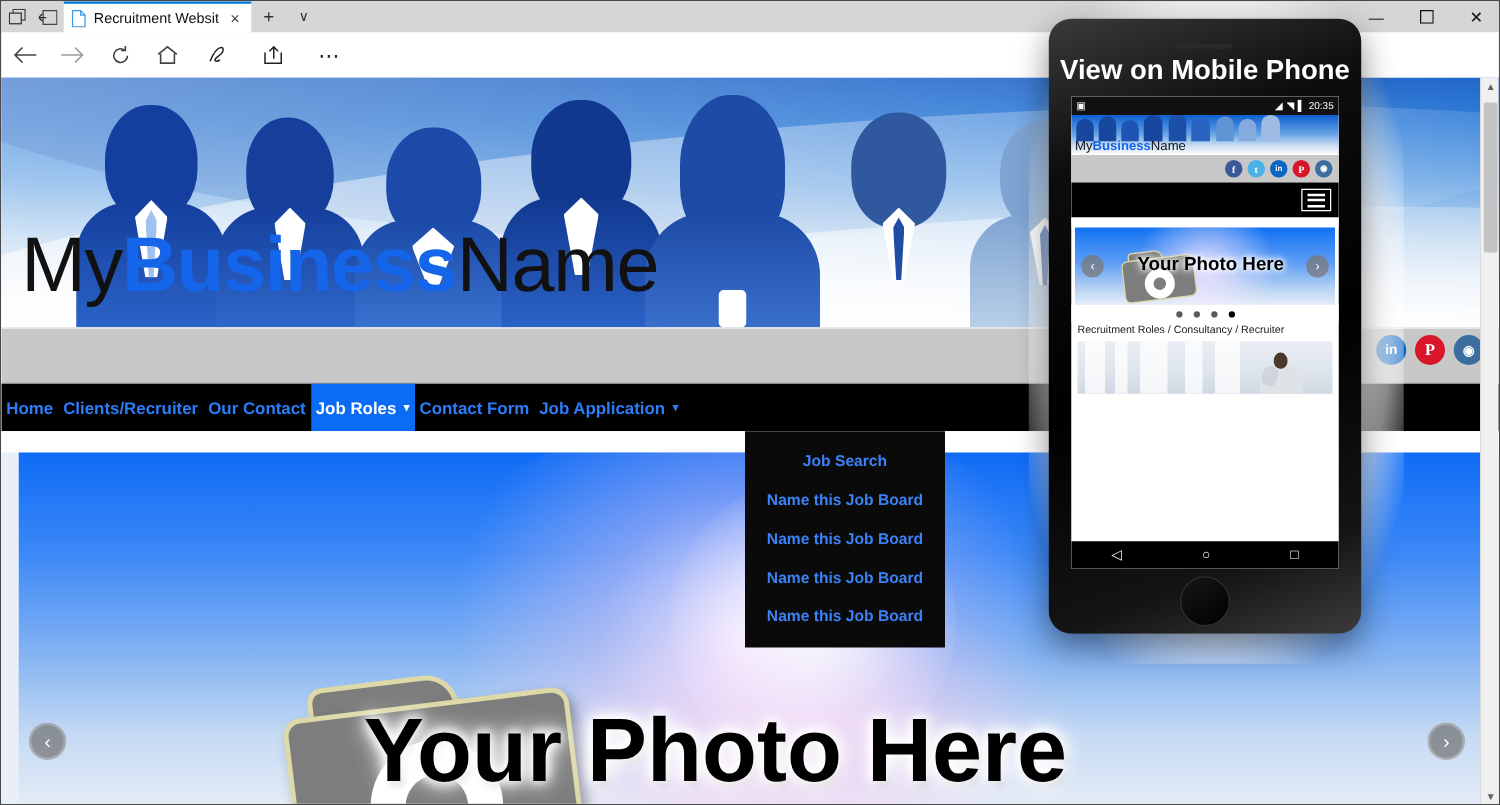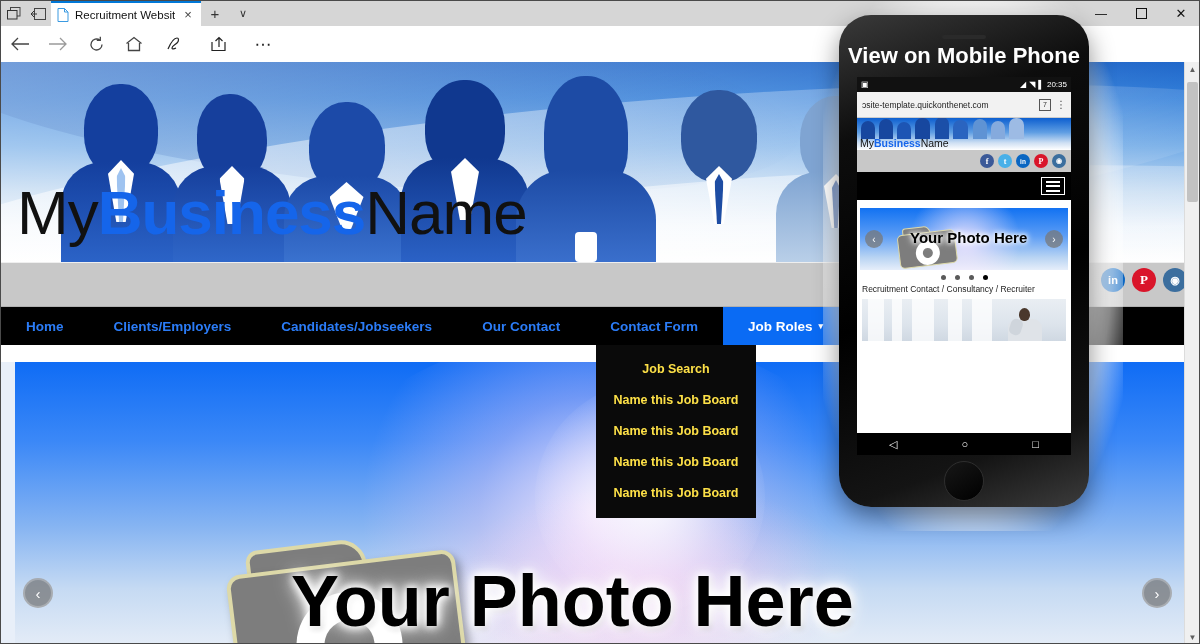--- a/index.html
+++ b/index.html
@@ -86,30 +86,30 @@
              border-bottom:1px solid #b0b0b0; }
   .social-right { position:absolute; right:14px; top:206px; display:flex;
                   gap:7px; align-items:center; }
   .sico { width:24px; height:24px; border-radius:50%; display:flex;
           align-items:center; justify-content:center; color:#fff;
           font-size:13px; font-weight:700; font-family:"Liberation Serif",serif; }
 
   
   .menubar { position:absolute; left:0; top:245px; width:1200px; height:38px;
              background:#000; display:flex; align-items:stretch; }
-  .mi { display:flex; align-items:center; padding:0 25px; font-size:13.5px;
+  .mi { display:flex; align-items:center; padding:0 4px; font-size:13.5px;
         font-weight:700; color:#2b7cf7; white-space:nowrap; }
   .mi.active { background:#0a6bf4; color:#fff; }
   .mi .caret { margin-left:6px; font-size:9px; }
 
   
   .dropdown { position:absolute; left:595px; top:283px; width:160px;
               background:#0a0a0a; padding:8px 0 10px 0; z-index:30; }
   .ddi { height:31px; display:flex; align-items:center; justify-content:center;
-         font-size:12.5px; font-weight:700; color:#fde047; }
+         font-size:12.5px; font-weight:700; color:#3b82f6; }
 
   
   .contentarea { position:absolute; left:0; top:283px; width:1200px; height:300px;
                  background:#e8eff9; }
   .whitegap { position:absolute; left:0; top:0; width:1200px; height:17px;
               background:#fff; }
   .carousel { position:absolute; left:14px; top:17px; width:1172px; height:283px;
               overflow:hidden;
               background:linear-gradient(180deg,#0f6cf5 0%,#3b88f7 28%,
                 #86b4f2 58%,#c5daf3 80%,#e4ecf7 100%); }
@@ -159,21 +159,21 @@
 
   
   .phone-glow { position:absolute; left:822px; top:0px; width:300px; height:530px;
                 background:radial-gradient(ellipse at 50% 48%,
                   rgba(255,255,255,.98) 0%, rgba(255,255,255,.92) 48%,
                   rgba(255,255,255,.55) 66%, rgba(255,255,255,0) 80%);
                 z-index:40; }
   .phone { position:absolute; left:838px; top:14px; width:250px; height:492px;
            background:linear-gradient(160deg,#3a3a3a 0%,#0d0d0d 22%,#000 55%,
              #141414 85%,#3c3c3c 100%);
-           border-radius:32px; z-index:41;
+           border-radius:18px; z-index:41;
            box-shadow:0 10px 26px rgba(0,0,0,.45); }
   .phone-title { position:absolute; left:0; top:28px; width:250px;
                  text-align:center; font-size:22px; font-weight:700; color:#fff; }
   .speaker { position:absolute; left:50%; transform:translateX(-50%); top:20px;
              width:44px; height:4px; background:#2a2a2a; border-radius:2px; }
   .screen { position:absolute; left:18px; top:62px; width:214px; height:378px;
             background:#fff; overflow:hidden; }
   .home-btn { position:absolute; left:50%; transform:translateX(-50%); top:446px;
               width:40px; height:40px; border-radius:50%;
               border:1px solid #2e2e2e;
@@ -401,34 +401,31 @@
       <div class="sico" style="background:#0a66c2;font-size:11px;font-family:'Liberation Sans',sans-serif;">in</div>
       <div class="sico" style="background:#d9152a;">P</div>
       <div class="sico" style="background:#3b6e9e;font-size:11px;">◉</div>
     </div>
 
     <div class="menubar">
       <div class="mi">
           <span>Home</span>
         </div>
       <div class="mi">
-          <span>Clients/Employers</span>
-        </div>
-      <div class="mi">
-          <span>Candidates/Jobseekers</span>
+          <span>Clients/Recruiter</span>
         </div>
       <div class="mi">
           <span>Our Contact</span>
-        </div>
-      <div class="mi">
-          <span>Contact Form</span>
         </div>
       <div class="mi active">
           <span>Job Roles</span>
           <span class="caret">▾</span>
+        </div>
+      <div class="mi">
+          <span>Contact Form</span>
         </div>
       <div class="mi">
           <span>Job Application</span>
           <span class="caret">▾</span>
         </div>
     </div>
 
     <div class="contentarea">
       <div class="whitegap"></div>
       <div class="carousel">
@@ -474,25 +471,20 @@
           <span>▣</span>
         </div>
         <div class="sb-right">
           <span>◢</span>
           <span>◥</span>
           <span>▌</span>
           <span>20:35</span>
         </div>
       </div>
 
-      <div class="urlbar-m">
-        <span class="u">ɔsite-template.quickonthenet.com</span>
-        <span class="tabcount">7</span>
-        <span class="kebab">⋮</span>
-      </div>
 
       <div class="m-banner">
         <div style="position:absolute;left:4px;bottom:11px;width:14px;height:18px;background:#17479f;border-radius:7px 7px 0 0;"></div>
         <div style="position:absolute;left:22px;bottom:11px;width:14px;height:20px;background:#17479f;border-radius:7px 7px 0 0;"></div>
         <div style="position:absolute;left:40px;bottom:11px;width:14px;height:17px;background:#1d55b4;border-radius:7px 7px 0 0;"></div>
         <div style="position:absolute;left:58px;bottom:11px;width:15px;height:21px;background:#17479f;border-radius:7px 7px 0 0;"></div>
         <div style="position:absolute;left:78px;bottom:11px;width:14px;height:22px;background:#1b4fa8;border-radius:7px 7px 0 0;"></div>
         <div style="position:absolute;left:96px;bottom:11px;width:15px;height:19px;background:#2a64c0;border-radius:7px 7px 0 0;"></div>
         <div style="position:absolute;left:116px;bottom:11px;width:14px;height:20px;background:#5f93d4;border-radius:7px 7px 0 0;"></div>
         <div style="position:absolute;left:134px;bottom:11px;width:14px;height:18px;background:#85aadd;border-radius:7px 7px 0 0;"></div>
@@ -531,21 +523,21 @@
         <div class="m-arrow r">›</div>
       </div>
 
       <div class="m-dots">
         <i></i>
         <i></i>
         <i></i>
         <i class="on"></i>
       </div>
 
-      <div class="m-p">Recruitment Contact / Consultancy / Recruiter</div>
+      <div class="m-p">Recruitment Roles / Consultancy / Recruiter</div>
 
       <div class="m-photo">
         <div class="mp-bar" style="left:6px;top:0;width:16px;height:42px;"></div>
         <div class="mp-bar" style="left:30px;top:0;width:10px;height:42px;"></div>
         <div class="mp-bar" style="left:50px;top:0;width:22px;height:42px;"></div>
         <div class="mp-bar" style="left:86px;top:0;width:14px;height:42px;"></div>
         <div class="mp-bar" style="left:110px;top:0;width:20px;height:42px;"></div>
         <div class="mp-person">
           <div class="mp-torso"></div>
           <div class="mp-arm"></div>

